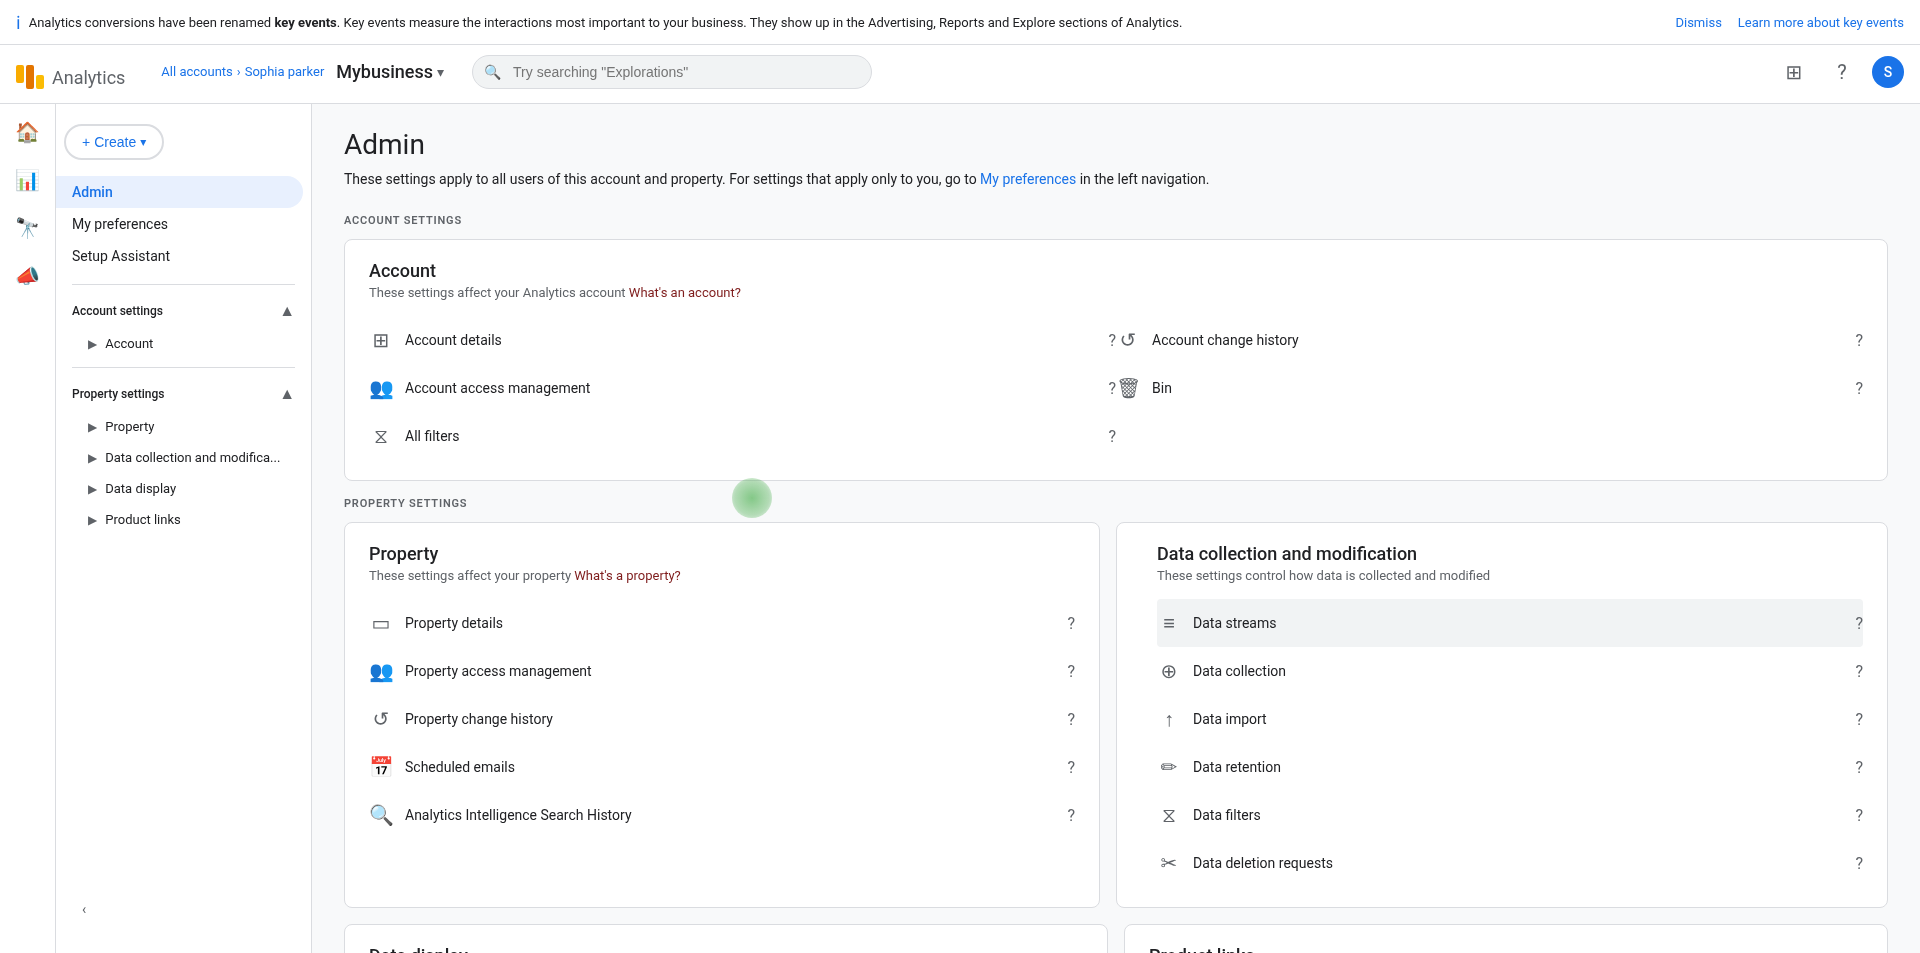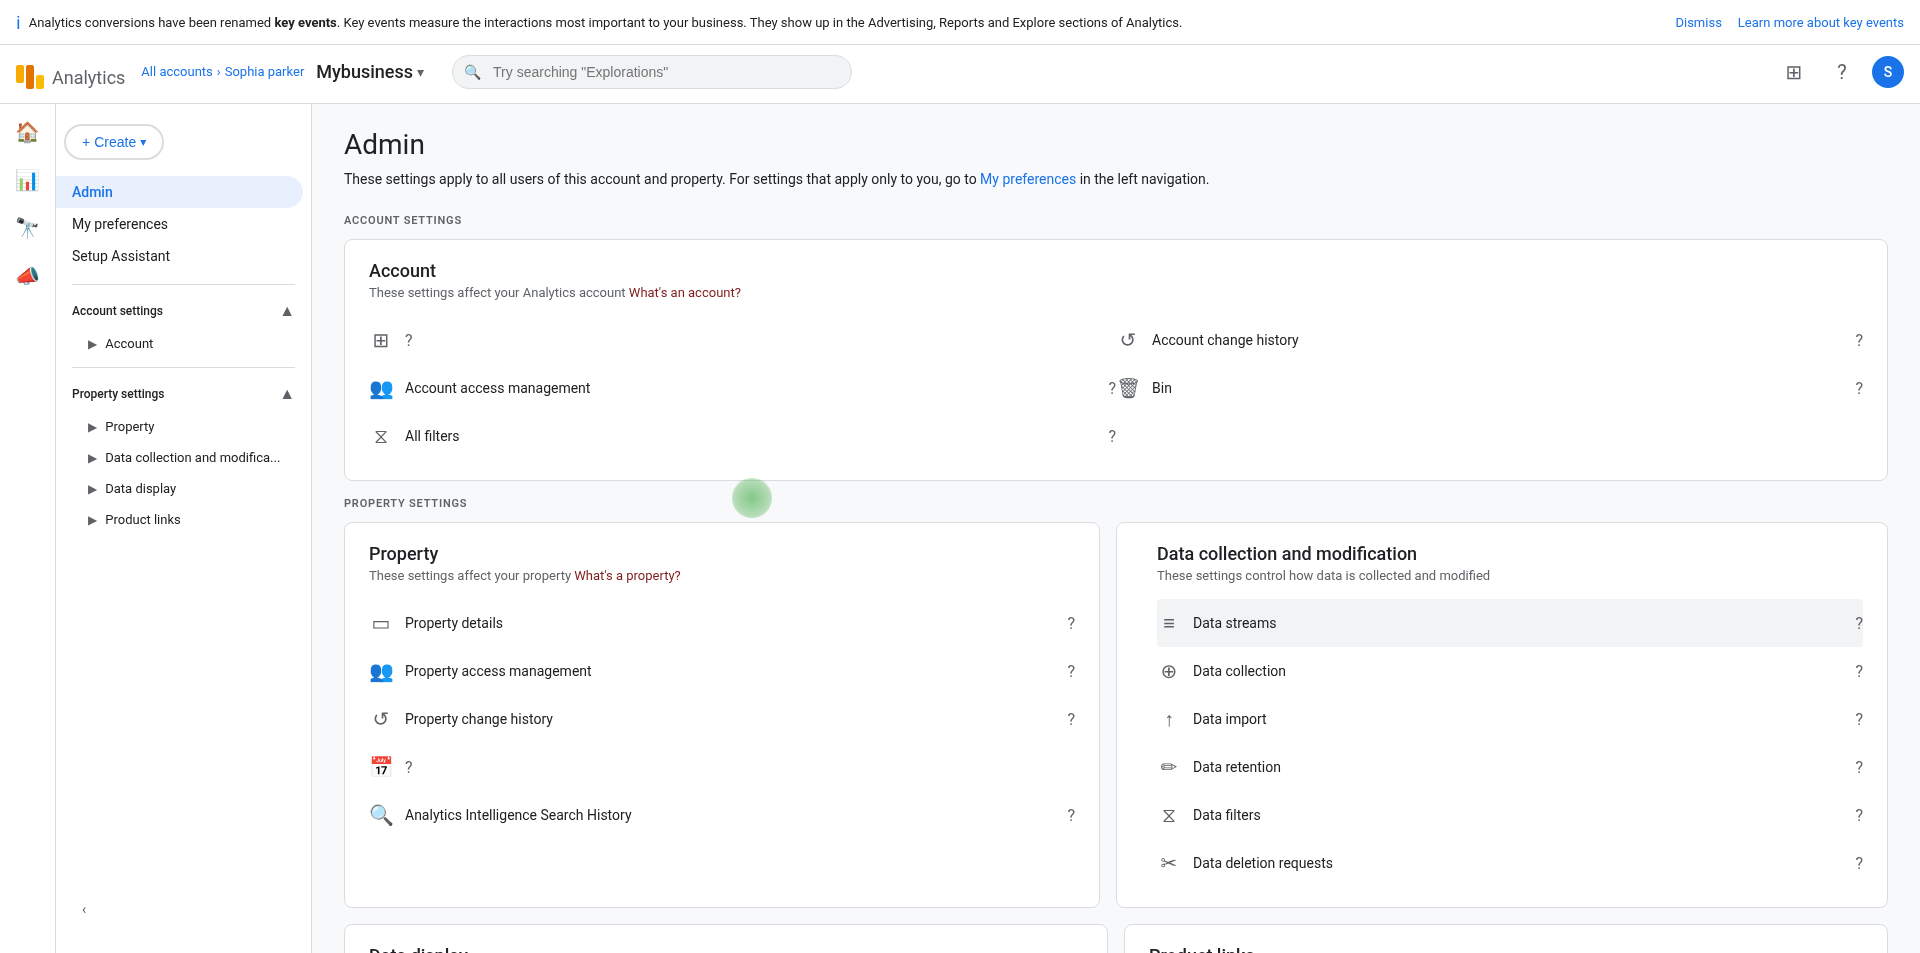--- a/index.html
+++ b/index.html
@@ -36,21 +36,21 @@
       z-index: 99;
       gap: 12px;
     }
     .logo-area { display: flex; align-items: center; gap: 8px; margin-top: 11px; }
     .logo-bars { display: flex; gap: 2px; }
     .logo-bar { width: 8px; border-radius: 2px; }
     .logo-bar-1 { height: 18px; background: #f9ab00; }
     .logo-bar-2 { height: 24px; background: #e37400; }
     .logo-bar-3 { height: 14px; background: #fbbc04; margin-top: 10px; }
     .app-name { font-size: 18px; color: #5f6368; font-weight: 400; }
-    .account-nav { font-size: 13px; color: #1a73e8; display: flex; align-items: center; gap: 4px; cursor: pointer; margin-left: 4px; }
+    .account-nav { font-size: 13px; color: #1a73e8; display: flex; align-items: center; gap: 4px; cursor: pointer; margin-left: 24px; }
     .business-selector { display: flex; align-items: center; gap: 4px; font-size: 18px; font-weight: 500; color: #202124; cursor: pointer; }
     .business-selector .down-arrow { font-size: 14px; color: #5f6368; }
     .search-bar { margin-left: 16px; flex: 0 0 400px; }
     .search-bar input { width: 100%; padding: 8px 16px 8px 40px; border-radius: 24px; border: 1px solid #dadce0; background: #f1f3f4; font-size: 14px; outline: none; }
     .search-wrapper { position: relative; }
     .search-wrapper .search-icon-inp { position: absolute; left: 12px; top: 50%; transform: translateY(-50%); color: #5f6368; }
     .header-right { margin-left: auto; display: flex; align-items: center; gap: 12px; }
     .grid-icon, .help-icon { width: 36px; height: 36px; border-radius: 50%; display: flex; align-items: center; justify-content: center; cursor: pointer; color: #5f6368; font-size: 20px; }
     .avatar { width: 32px; height: 32px; border-radius: 50%; background: #1a73e8; color: white; display: flex; align-items: center; justify-content: center; font-size: 14px; font-weight: 500; cursor: pointer; }
 
@@ -247,20 +247,21 @@
     <div class="cards-row">
       <div class="card" style="flex: 1;">
         <div class="card-title">Account</div>
         <div class="card-desc">
           <span>These settings affect your Analytics account </span><a href="#">What's an account?</a>
         </div>
         <div class="settings-items-grid">
           <div class="settings-col">
             <div class="settings-item">
               <span class="settings-item-icon">⊞</span>
+              <span class="settings-item-label">Account details</span>
               <span class="settings-item-help">?</span>
             </div>
             <div class="settings-item">
               <span class="settings-item-icon">👥</span>
               <span class="settings-item-label">Account access management</span>
               <span class="settings-item-help">?</span>
             </div>
             <div class="settings-item">
               <span class="settings-item-icon">⧖</span>
               <span class="settings-item-label">All filters</span>
@@ -303,20 +304,21 @@
             <span class="settings-item-label">Property access management</span>
             <span class="settings-item-help">?</span>
           </div>
           <div class="settings-item">
             <span class="settings-item-icon">↺</span>
             <span class="settings-item-label">Property change history</span>
             <span class="settings-item-help">?</span>
           </div>
           <div class="settings-item">
             <span class="settings-item-icon">📅</span>
+            <span class="settings-item-label">Scheduled emails</span>
             <span class="settings-item-help">?</span>
           </div>
           <div class="settings-item">
             <span class="settings-item-icon">🔍</span>
             <span class="settings-item-label">Analytics Intelligence Search History</span>
             <span class="settings-item-help">?</span>
           </div>
         </div>
       </div>
 

